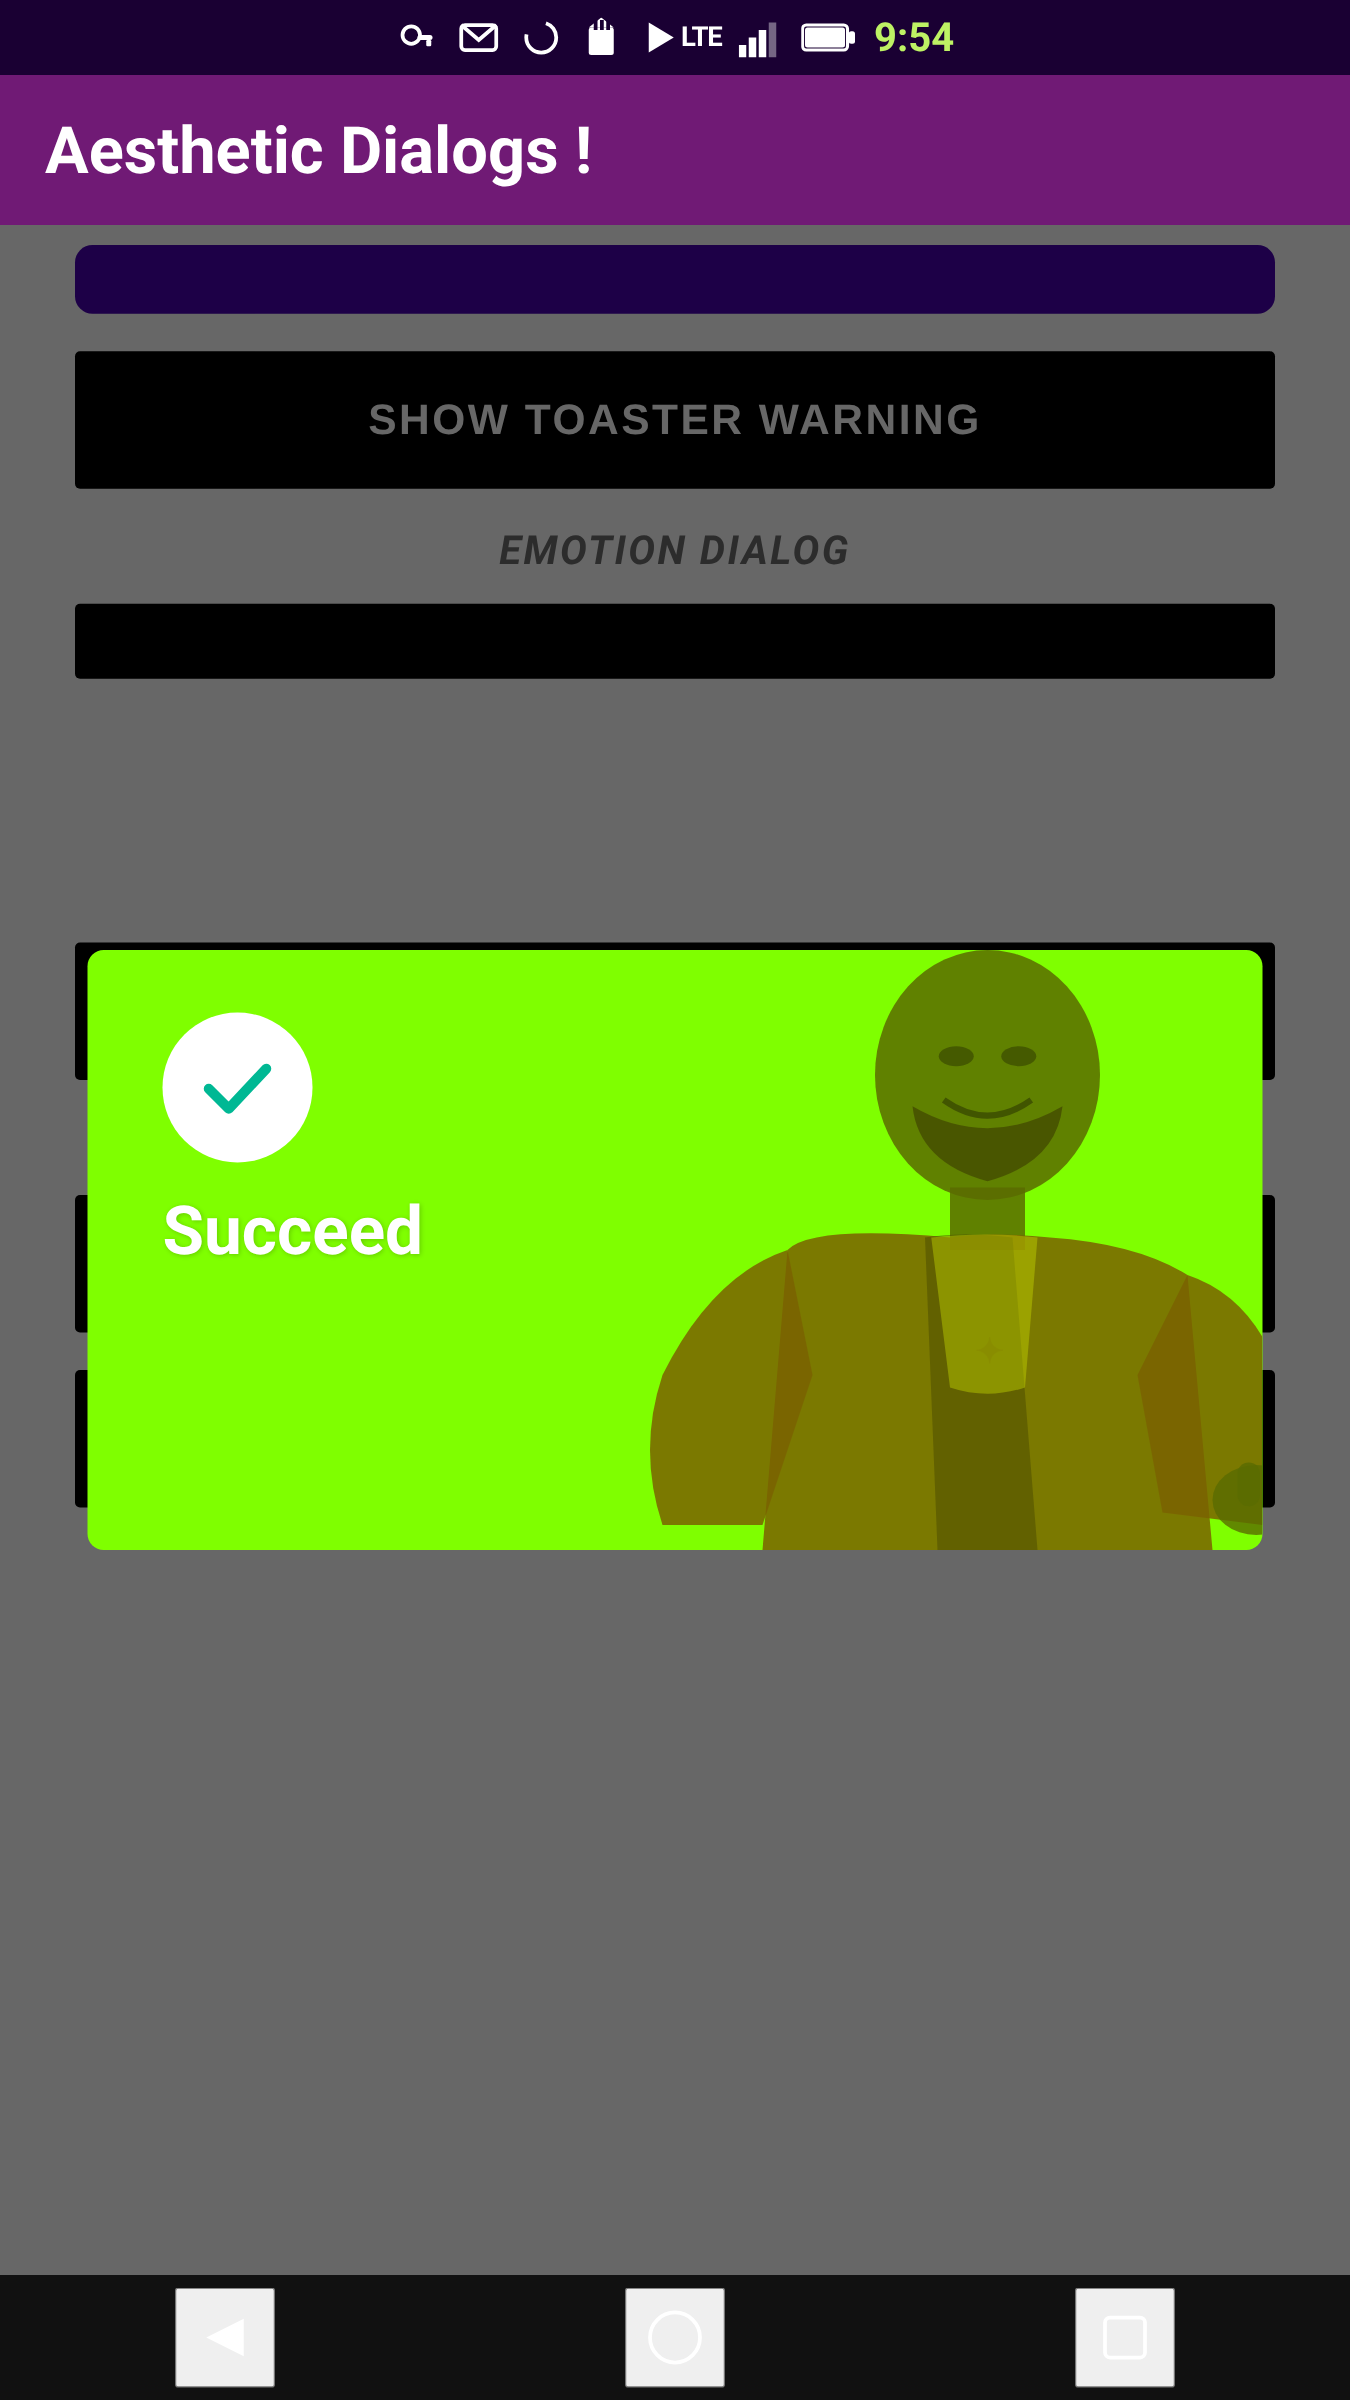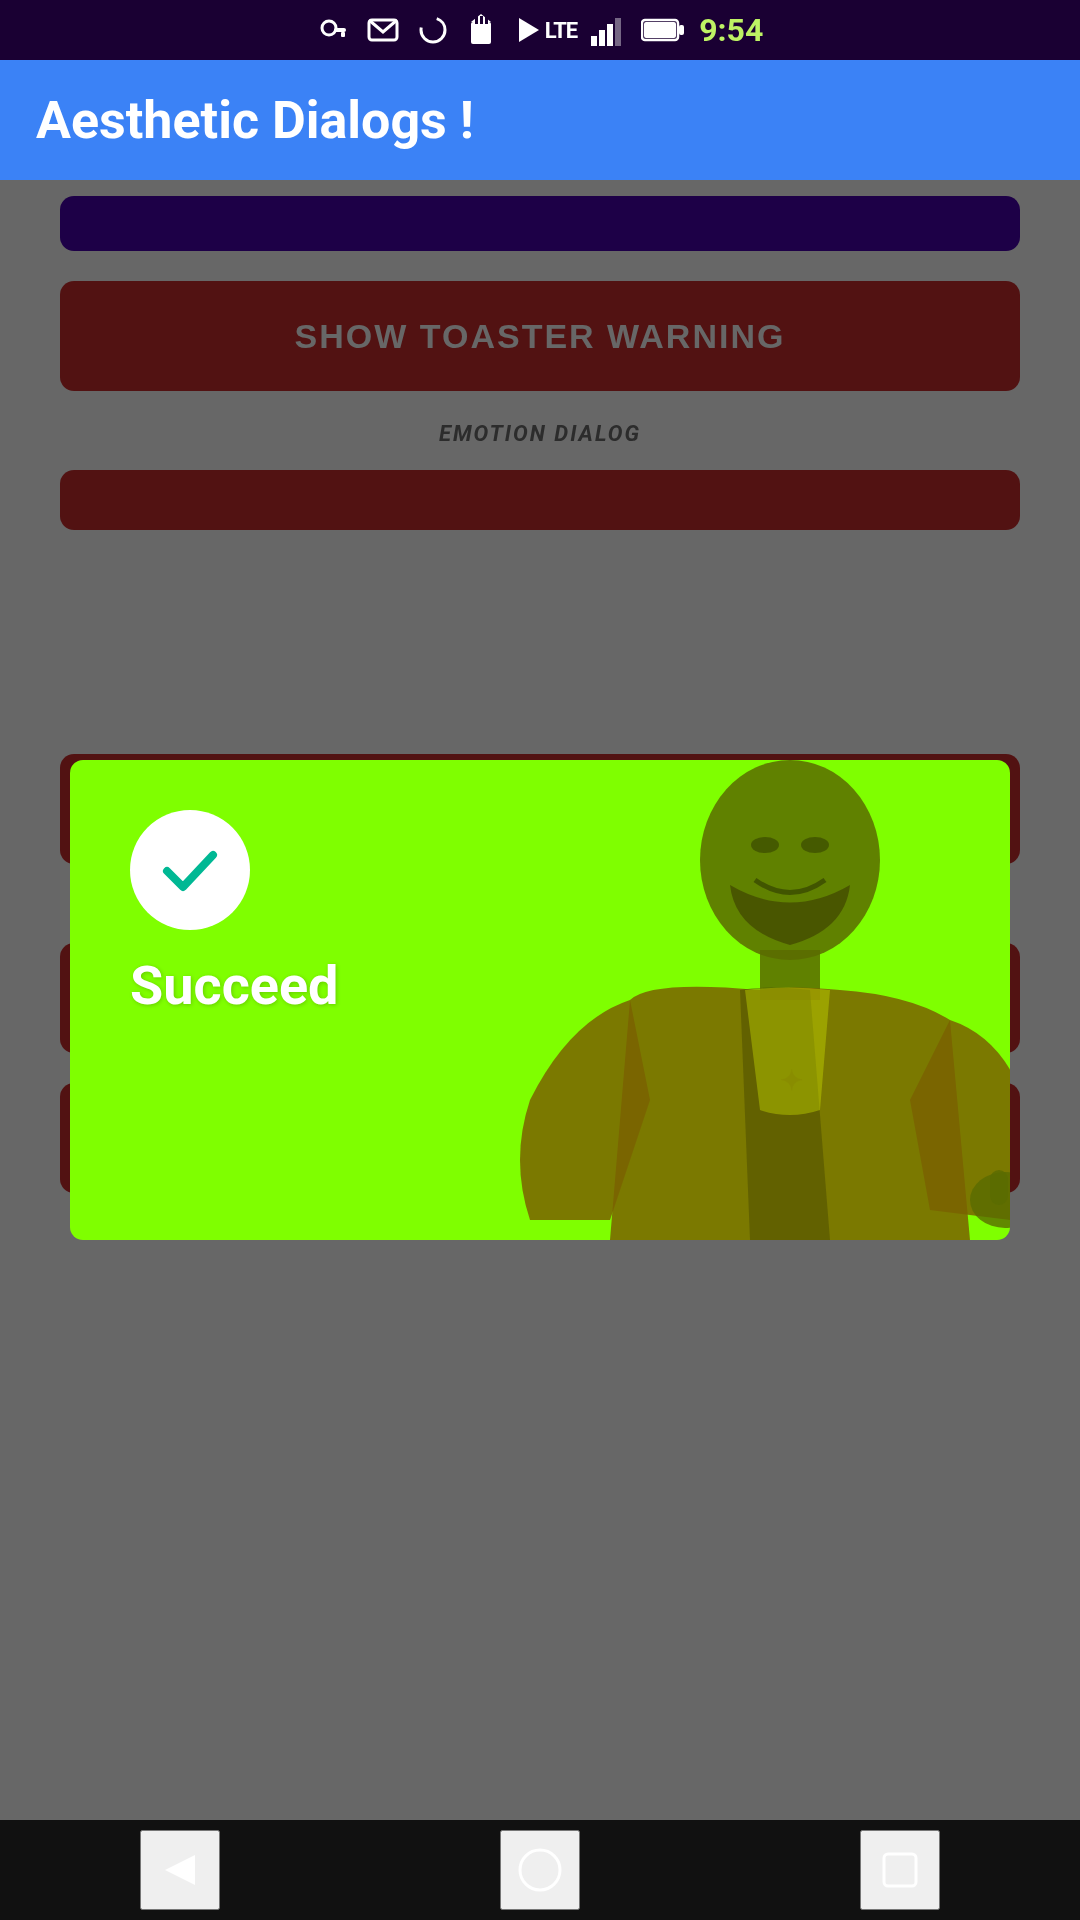--- a/index.html
+++ b/index.html
@@ -43,21 +43,21 @@
     .status-time {
       font-size: 32px;
       font-weight: bold;
       color: #bef264;
     }
 
     
     .app-bar {
       width: 100%;
       height: 120px;
-      background-color: #3b82f6;
+      background-color: #701a75;
       display: flex;
       align-items: center;
       padding: 0 36px;
     }
 
     .app-title {
       font-size: 52px;
       font-weight: bold;
       color: white;
     }
@@ -67,40 +67,40 @@
       width: 100%;
       background-color: #9e9e9e;
       padding: 0 60px;
       padding-bottom: 30px;
     }
 
     
     .btn {
       width: 100%;
       height: 110px;
-      border-radius: 14px;
-      background-color: #7f1d1d;
+      border-radius: 4px;
+      background-color: #000000;
       border: none;
       display: flex;
       align-items: center;
       justify-content: center;
       cursor: pointer;
       margin-bottom: 30px;
     }
 
     .btn-text {
       font-size: 34px;
       font-weight: bold;
       color: #9e9e9e;
       letter-spacing: 2px;
     }
 
     .section-label {
       text-align: center;
-      font-size: 22px;
+      font-size: 32px;
       font-style: italic;
       font-weight: bold;
       color: #444;
       margin: 20px 0 24px 0;
       letter-spacing: 2px;
     }
 
     
     .btn-partial {
       width: 100%;

